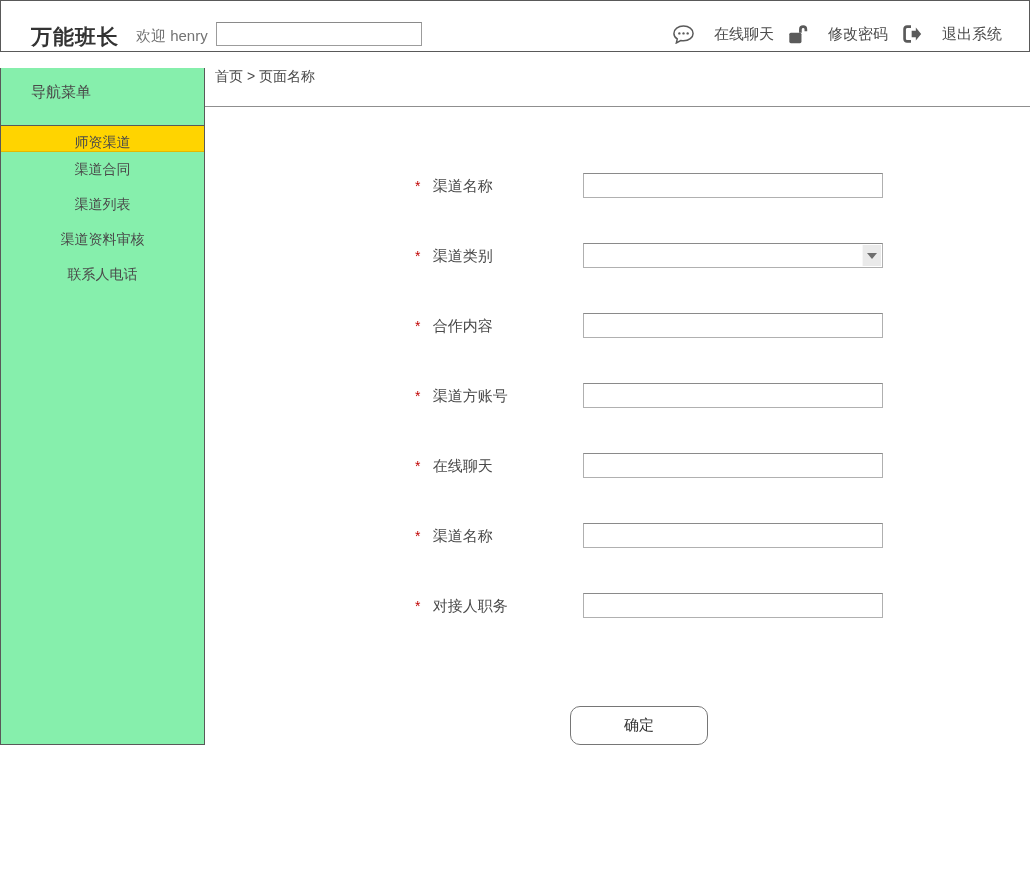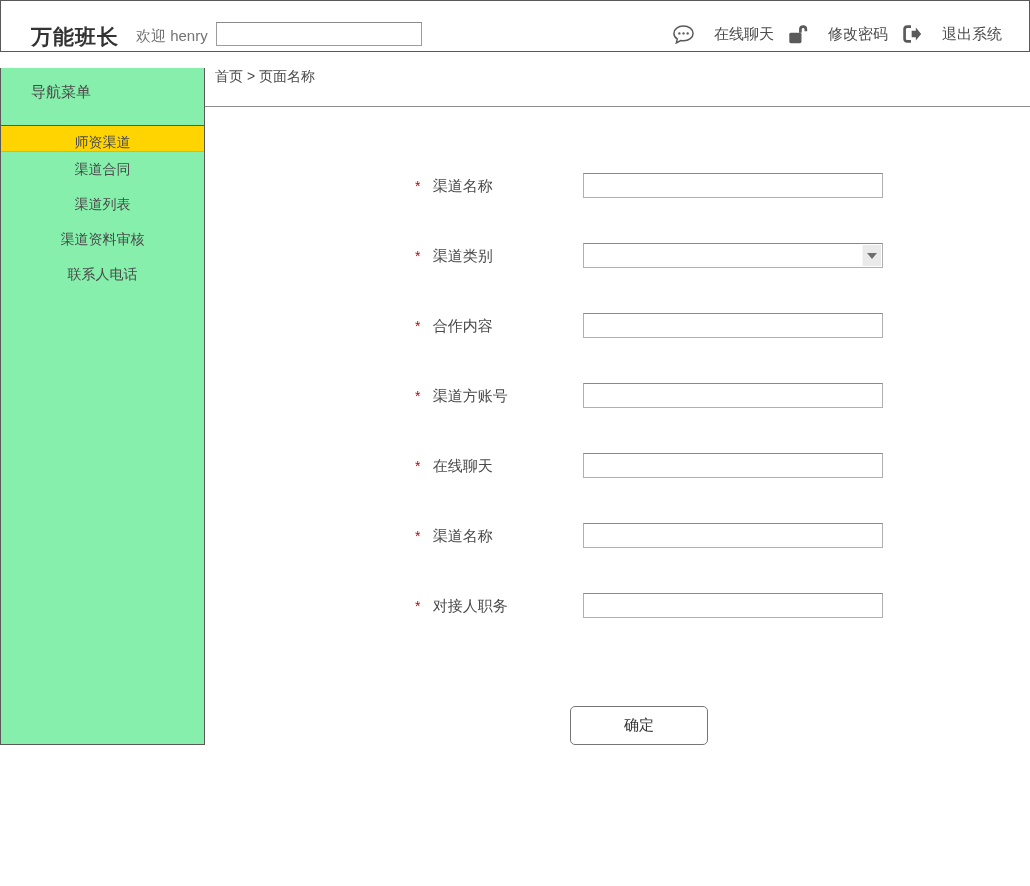--- a/index.html
+++ b/index.html
@@ -175,21 +175,21 @@
   }
 
   .button-row {
     margin-top: 88px;
     padding-left: 365px;
   }
   .submit {
     width: 138px;
     height: 39px;
     border: 1px solid #767676;
-    border-radius: 5px;
+    border-radius: 10px;
     background: #fff;
     font-size: 15px;
     color: #333;
     font-family: inherit;
     cursor: pointer;
   }
 </style>
 </head>
 <body>
 

